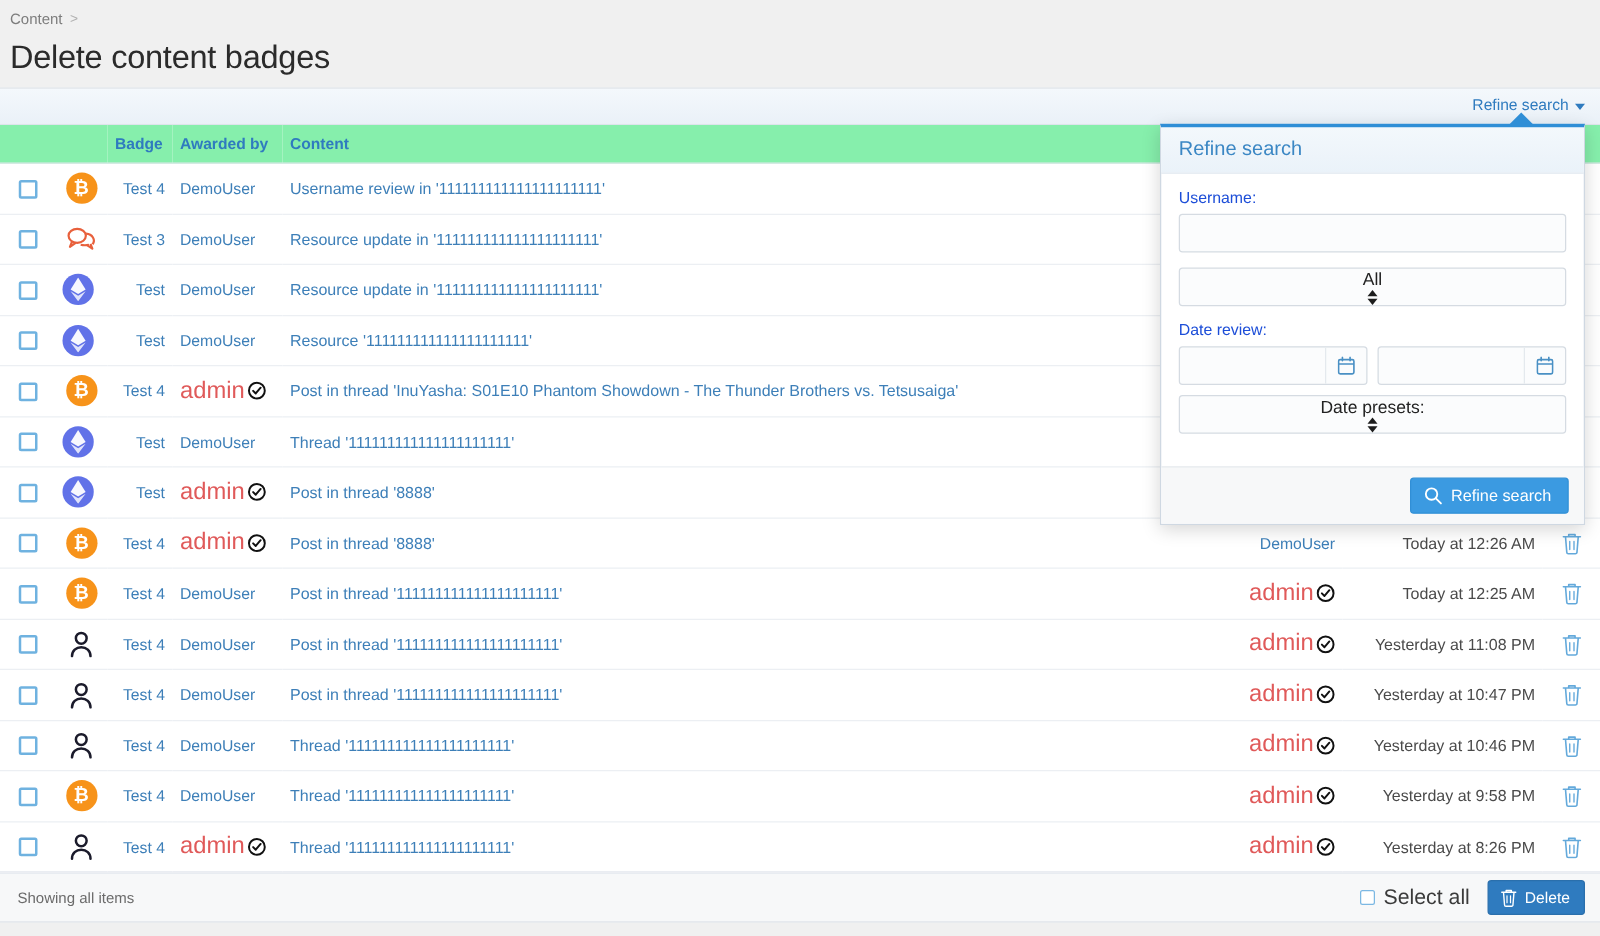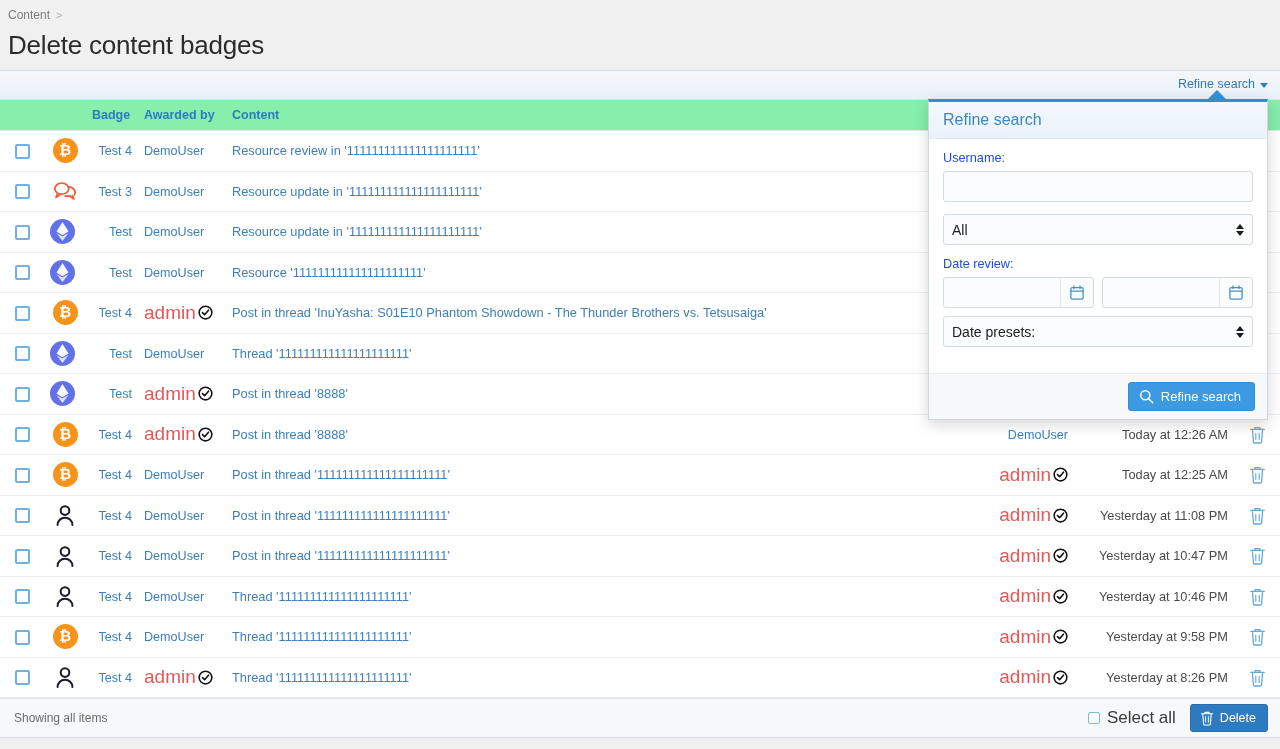--- a/index.html
+++ b/index.html
@@ -212,20 +212,21 @@
     width: 100%;
     height: 31px;
     border: 1px solid #d5dbe2;
     border-radius: 3px;
     background: #fbfcfd;
     font-size: 14px;
     padding: 0 8px;
     color: #222;
     display: flex; align-items: center; justify-content: space-between;
     cursor: pointer;
+    flex-direction: column;
   }
   .spinner { display: flex; flex-direction: column; gap: 2px; align-items: center; }
   .sp-up { width:0;height:0;border-left:4px solid transparent;border-right:4px solid transparent;border-bottom:5px solid #1d1d1d; }
   .sp-dn { width:0;height:0;border-left:4px solid transparent;border-right:4px solid transparent;border-top:5px solid #1d1d1d; }
 
   .daterow { display: flex; gap: 8px; margin-bottom: 8px; }
   .datefield {
     flex: 1;
     height: 31px;
     border: 1px solid #d5dbe2;
@@ -292,21 +293,21 @@
         </tr>
       </thead>
       <tbody id="tbody">
           <tr class="row">
             <td class="c-check"><span class="cb"></span></td>
             <td class="c-icon"><span class="bicon icon-btc">₿</span></td>
             <td class="c-badge"><span class="badge-label">Test 4</span></td>
             <td class="c-by"><span class="userwrap">
                 <span class="by-link">DemoUser</span>
               </span></td>
-            <td class="c-content"><a class="content-link">Resource review in '111111111111111111111'</a></td>
+            <td class="c-content"><a class="content-link">Username review in '111111111111111111111'</a></td>
             <td class="c-user"></td>
             <td class="c-date"><span class="date-txt"></span></td>
             <td class="c-del"><svg class="trash" viewBox="0 0 20 22">
                 <path d="M2 5h16M7 5V3h6v2M4 5l1.2 14.5A1.5 1.5 0 0 0 6.7 21h6.6a1.5 1.5 0 0 0 1.5-1.5L16 5" fill="none" stroke="#63a9db" stroke-width="1.5" stroke-linecap="round" stroke-linejoin="round"></path>
                 <path d="M8 9.5v7.5M12 9.5v7.5" fill="none" stroke="#63a9db" stroke-width="1.3" stroke-linecap="round"></path>
               </svg></td>
           </tr>
           <tr class="row">
             <td class="c-check"><span class="cb"></span></td>
             <td class="c-icon"><span class="bicon"><svg class="icon-comments" viewBox="0 0 26 22">

